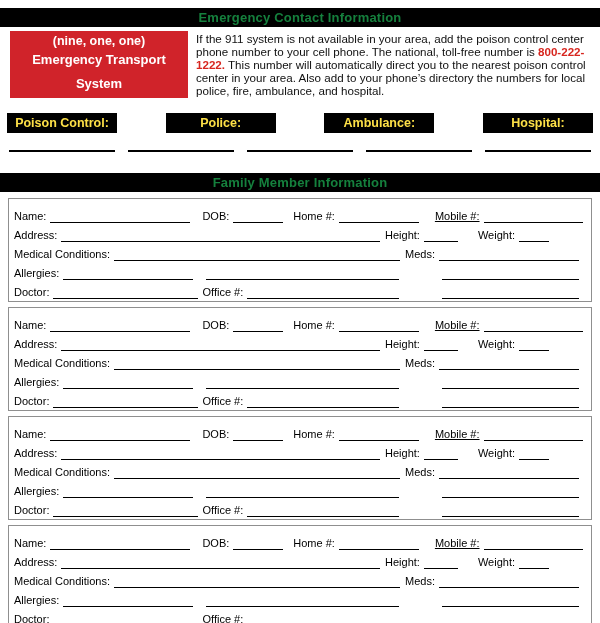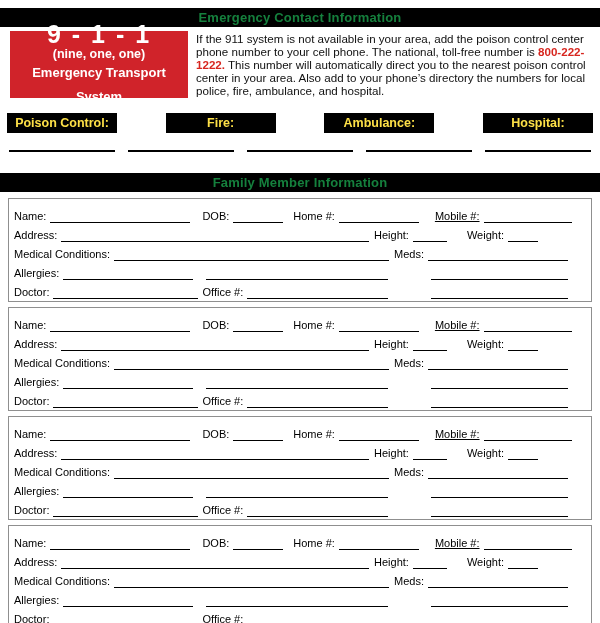--- a/index.html
+++ b/index.html
@@ -37,21 +37,21 @@
   .contact-box{
     width:110px; height:20px; background:var(--bar); color:#fde047; font-weight:bold;
     font-size:12.5px; text-align:center; line-height:20px;
   }
   .contact-lines{ display:flex; justify-content:space-between; margin:17px 9px 0 9px; }
   .contact-line{ width:106px; height:0; border-bottom:2px solid #000; }
 
   .members{ margin:6px 8px 0 8px; }
   .member{
     border:1px solid var(--blockborder); height:104px; margin-bottom:5px;
-    padding:5px 17px 0 5px;
+    padding:5px 6px 0 5px;
   }
   .row{ display:flex; align-items:flex-end; height:19px; font-size:11px; }
   .lbl{ white-space:nowrap; line-height:14px; margin-right:4px; flex-shrink:0; }
   .ln{ display:block; height:14px; border-bottom:1px solid #000; flex-shrink:0; }
   .ln.grow{ flex-grow:1; flex-shrink:1; }
   
   .ln-name{ width:140px; }
   .lbl-dob{ margin-left:12px; }
   .ln-dob{ width:50px; }
   .lbl-home{ margin-left:10px; }
@@ -75,30 +75,29 @@
   .lbl-office{ margin-left:4px; }
   .ln-office{ margin-right:43px; }
 </style>
 </head>
 <body>
 
 <div id="top-bar" class="bar"><span>Emergency Contact Information</span></div>
 
 <div class="section911">
   <div class="red-box">
-    <div class="nine11">9 - 1 - 1</div>
     <div class="nine11-words">(nine, one, one)</div>
     <div class="nine11-sub">Emergency Transport System</div>
   </div>
   <div class="para"><span>If the 911 system is not available in your area, add the poison control center phone number to your cell phone. The national, toll-free number is </span><span class="phone">800-222-1222.</span><span> This number will automatically direct you to the nearest poison control center in your area. Also add to your phone’s directory the numbers for local police, fire, ambulance, and hospital.</span></div>
 </div>
 
 <div class="contacts">
   <div class="contact-box">Poison Control:</div>
-  <div class="contact-box">Fire:</div>
+  <div class="contact-box">Police:</div>
   <div class="contact-box">Ambulance:</div>
   <div class="contact-box">Hospital:</div>
 </div>
 
 <div class="contact-lines">
   <span class="contact-line"></span>
   <span class="contact-line"></span>
   <span class="contact-line"></span>
   <span class="contact-line"></span>
   <span class="contact-line"></span>

